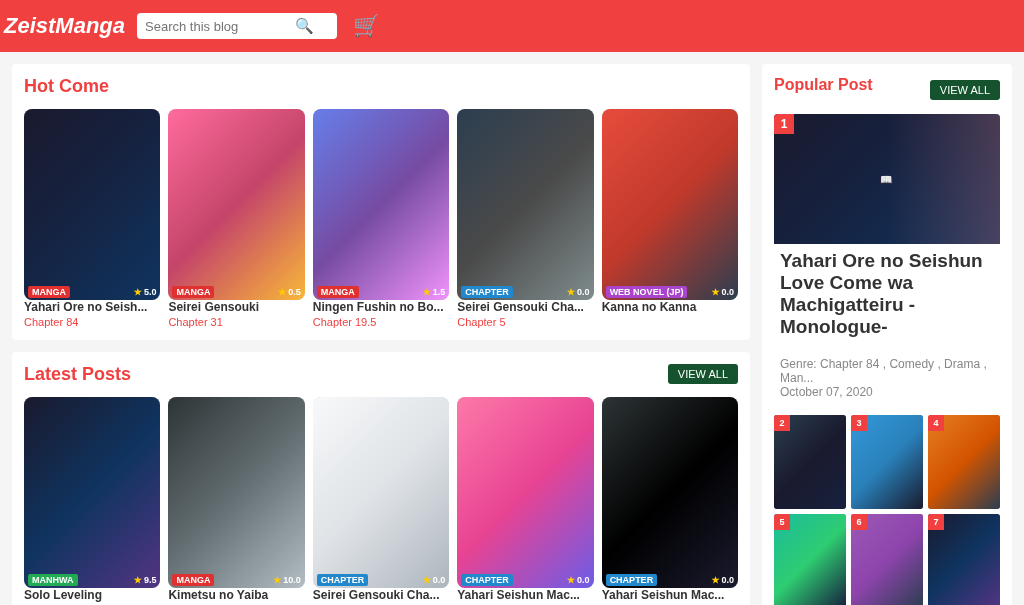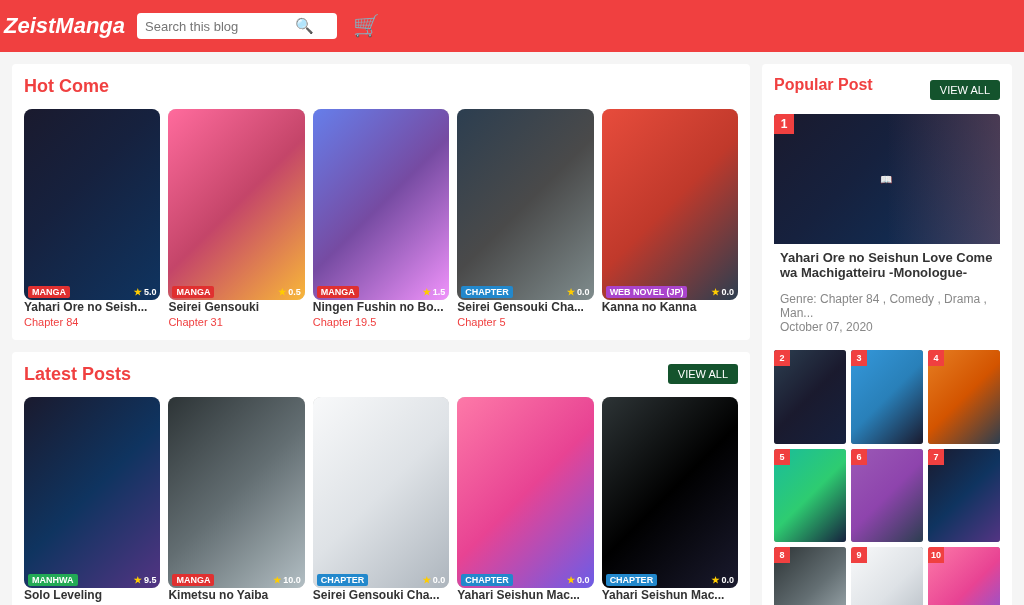--- a/index.html
+++ b/index.html
@@ -208,24 +208,24 @@
       height: 20px;
       display: flex;
       align-items: center;
       justify-content: center;
     }
     .popular-featured-info {
       padding: 6px;
       background: white;
     }
     .popular-featured-title {
-      font-size: 13px;
+      font-size: 19px;
       font-weight: bold;
       color: #333;
-      margin-bottom: 12px;
+      margin-bottom: 19px;
     }
     .popular-featured-meta {
       font-size: 12px;
       color: #888;
     }
     .sidebar-header {
       display: flex;
       align-items: center;
       justify-content: space-between;
       margin-bottom: 10px;

